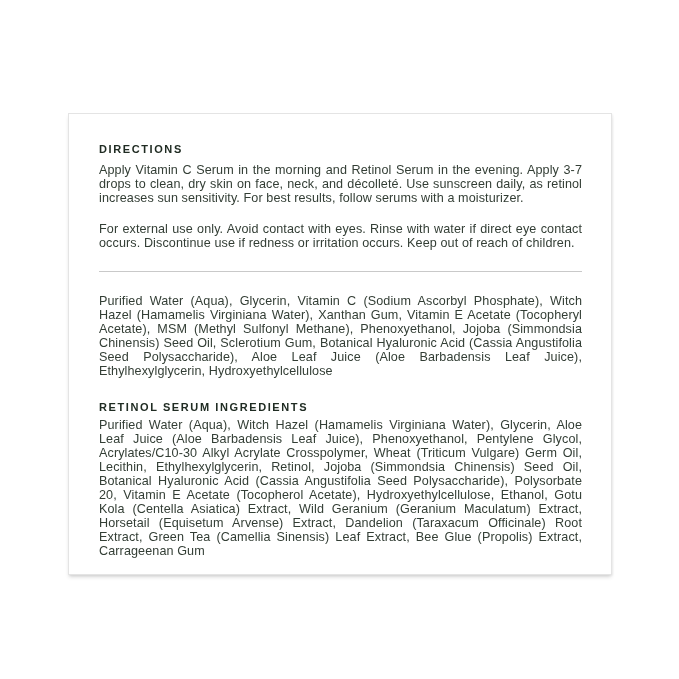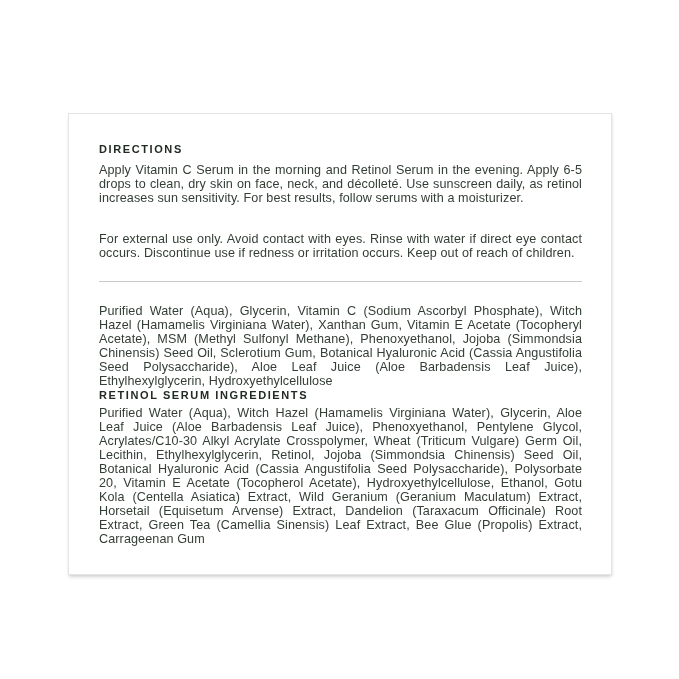--- a/index.html
+++ b/index.html
@@ -38,44 +38,44 @@
   }
   .body-text {
     margin: 0;
     font-size: 12.6px;
     line-height: 14px;
     letter-spacing: 0.1px;
     text-align: justify;
     color: #333e35;
   }
   .body-text + .body-text {
-    margin-top: 27px;
+    margin-top: 17px;
   }
   .divider {
     border: none;
     border-top: 1px solid #c9c9c9;
     margin: 21px 0 22px 0;
     height: 0;
   }
   .ingredients-section .section-heading {
     margin-bottom: 4px;
   }
   .section-retinol {
-    margin-top: 0;
+    margin-top: 22px;
   }
 </style>
 </head>
 <body>
 
 <div class="canvas">
   <div class="card">
 
     <section class="directions-section">
       <h3 class="section-heading">DIRECTIONS</h3>
-      <p class="body-text">Apply Vitamin C Serum in the morning and Retinol Serum in the evening. Apply 6-5 drops to clean, dry skin on face, neck, and décolleté. Use sunscreen daily, as retinol increases sun sensitivity. For best results, follow serums with a moisturizer.</p>
+      <p class="body-text">Apply Vitamin C Serum in the morning and Retinol Serum in the evening. Apply 3-7 drops to clean, dry skin on face, neck, and décolleté. Use sunscreen daily, as retinol increases sun sensitivity. For best results, follow serums with a moisturizer.</p>
       <p class="body-text">For external use only. Avoid contact with eyes. Rinse with water if direct eye contact occurs. Discontinue use if redness or irritation occurs. Keep out of reach of children.</p>
     </section>
 
     <hr class="divider">
 
     <section class="ingredients-section section-vitamin-c">
       <p class="body-text">Purified Water (Aqua), Glycerin, Vitamin C (Sodium Ascorbyl Phosphate), Witch Hazel (Hamamelis Virginiana Water), Xanthan Gum, Vitamin E Acetate (Tocopheryl Acetate), MSM (Methyl Sulfonyl Methane), Phenoxyethanol, Jojoba (Simmondsia Chinensis) Seed Oil, Sclerotium Gum, Botanical Hyaluronic Acid (Cassia Angustifolia Seed Polysaccharide), Aloe Leaf Juice (Aloe Barbadensis Leaf Juice), Ethylhexylglycerin, Hydroxyethylcellulose</p>
     </section>
 
     <section class="ingredients-section section-retinol">

